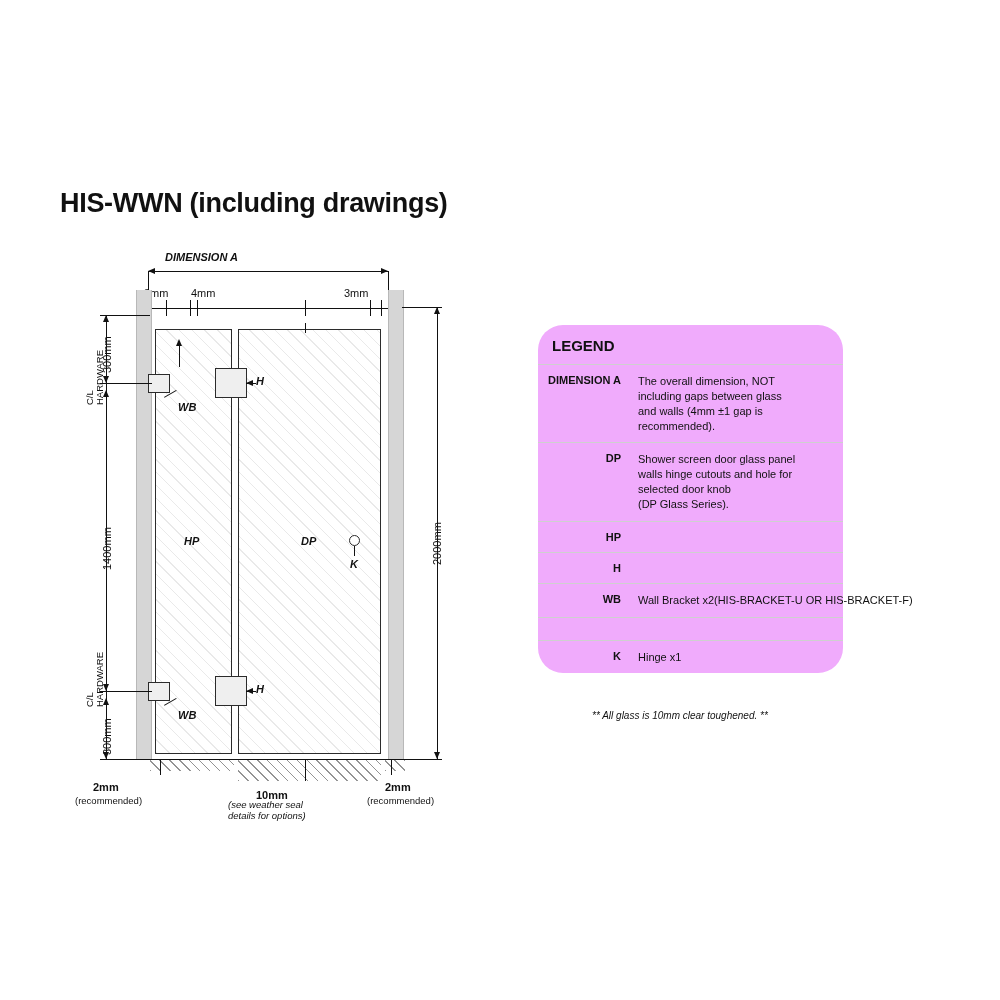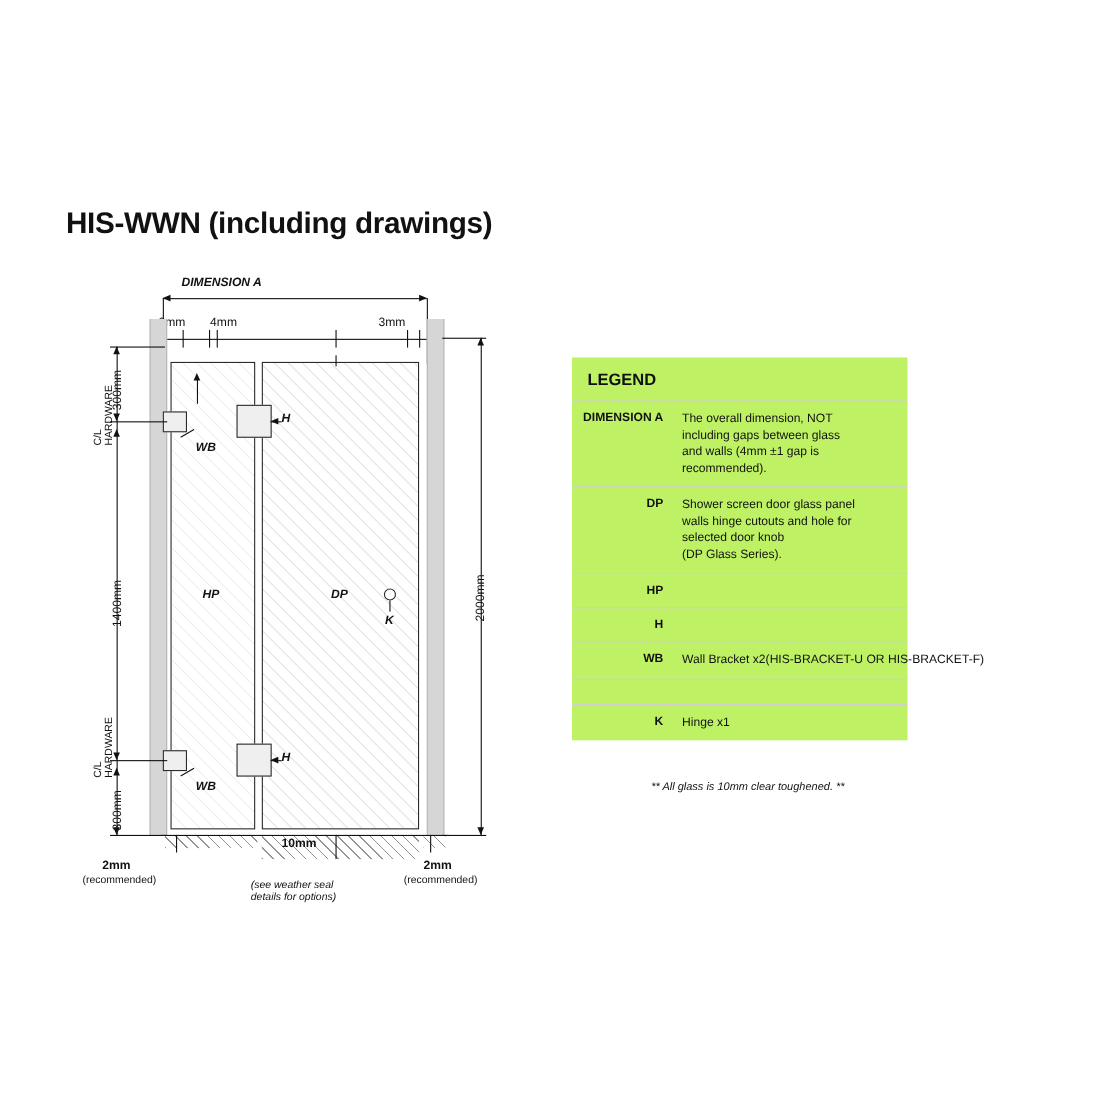--- a/index.html
+++ b/index.html
@@ -118,25 +118,26 @@
     width: 0; height: 0;
   }
   .ah-left  { border-top: 3.5px solid transparent; border-bottom: 3.5px solid transparent; border-right: 7px solid #111; }
   .ah-right { border-top: 3.5px solid transparent; border-bottom: 3.5px solid transparent; border-left: 7px solid #111; }
   .ah-up    { border-left: 3.5px solid transparent; border-right: 3.5px solid transparent; border-bottom: 7px solid #111; }
   .ah-down  { border-left: 3.5px solid transparent; border-right: 3.5px solid transparent; border-top: 7px solid #111; }
 
   
   #legend {
     position: absolute;
-    left: 520px;
+    left: 538px;
     top: 325px;
     width: 305px;
-    background: #bef264;
+    background: #f0abfc;
     font-size: 11px;
+    border-radius: 25px;
   }
   #legend .legend-title {
     font-size: 15px;
     font-weight: bold;
     padding: 12px 14px 10px 14px;
     border-bottom: 1px solid #cfcfcf;
   }
   .legend-row {
     display: flex;
     border-bottom: 1px solid #cfcfcf;
@@ -264,21 +265,21 @@
   <div class="floor-hatch" style="left:325px; top:514px; width:20px; height:12px;"></div>
   <div class="line-h" style="left:86px; top:514px; width:262px;"></div>
 
   <div class="line-v" style="left:100px; top:514px; height:16px;"></div>
   <div class="line-v" style="left:245px; top:514px; height:22px;"></div>
   <div class="line-v" style="left:331px; top:514px; height:16px;"></div>
 
   <div class="lbl bold" style="left:33px; top:536px;">2mm</div>
   <div class="lbl small" style="left:15px; top:550px;">(recommended)</div>
 
-  <div class="lbl bold" style="left:196px; top:516px;">10mm</div>
+  <div class="lbl bold" style="left:196px; top:544px;">10mm</div>
   <div class="lbl small ital" style="left:168px; top:554px; line-height:1.2; white-space:pre;">(see weather seal
 details for options)</div>
 
   <div class="lbl bold" style="left:325px; top:536px;">2mm</div>
   <div class="lbl small" style="left:307px; top:550px;">(recommended)</div>
 </div>
 
 <div id="legend">
   <div class="legend-title">LEGEND</div>
 

